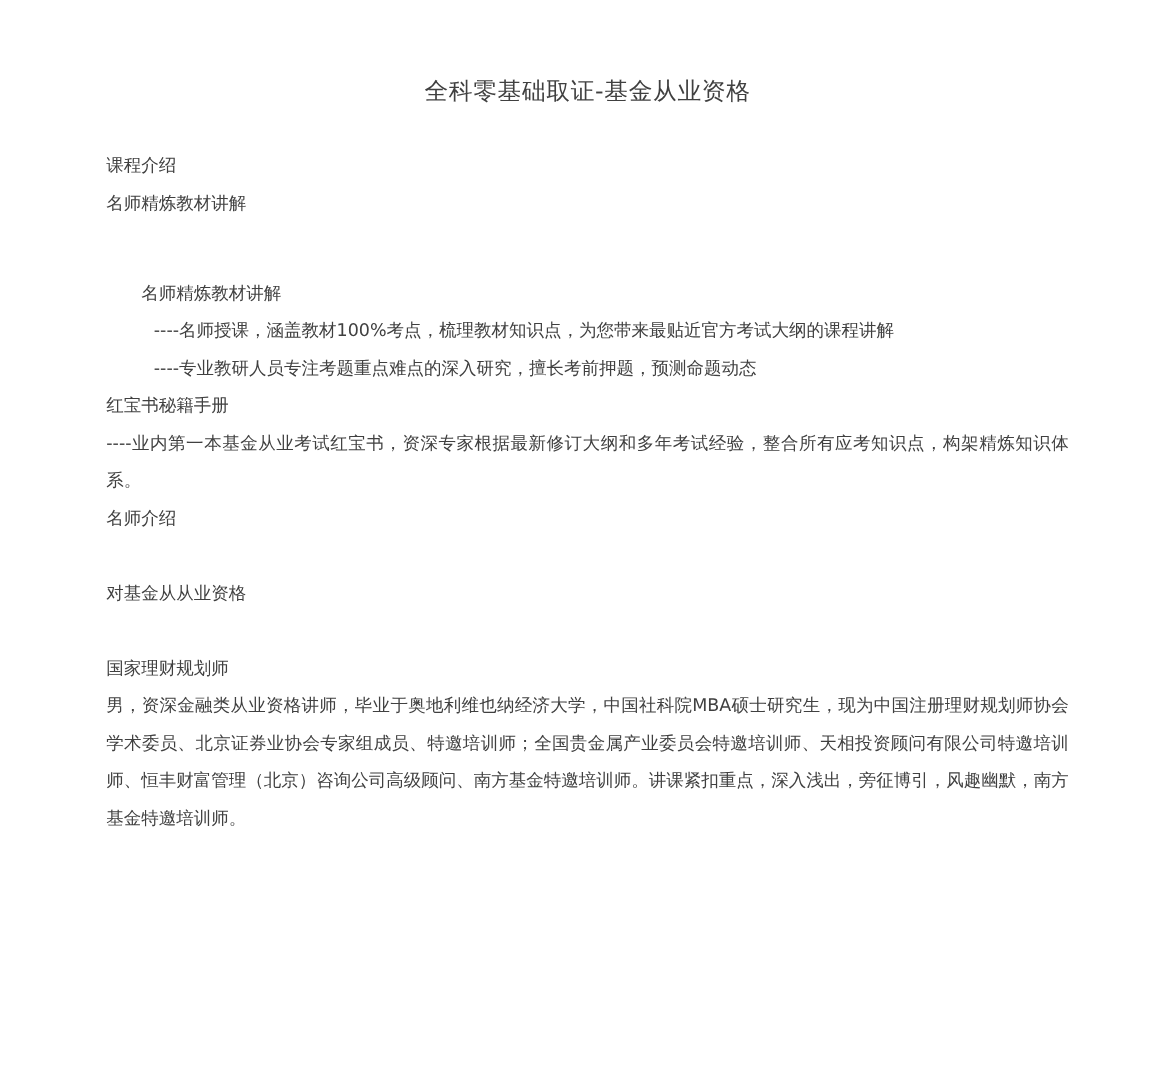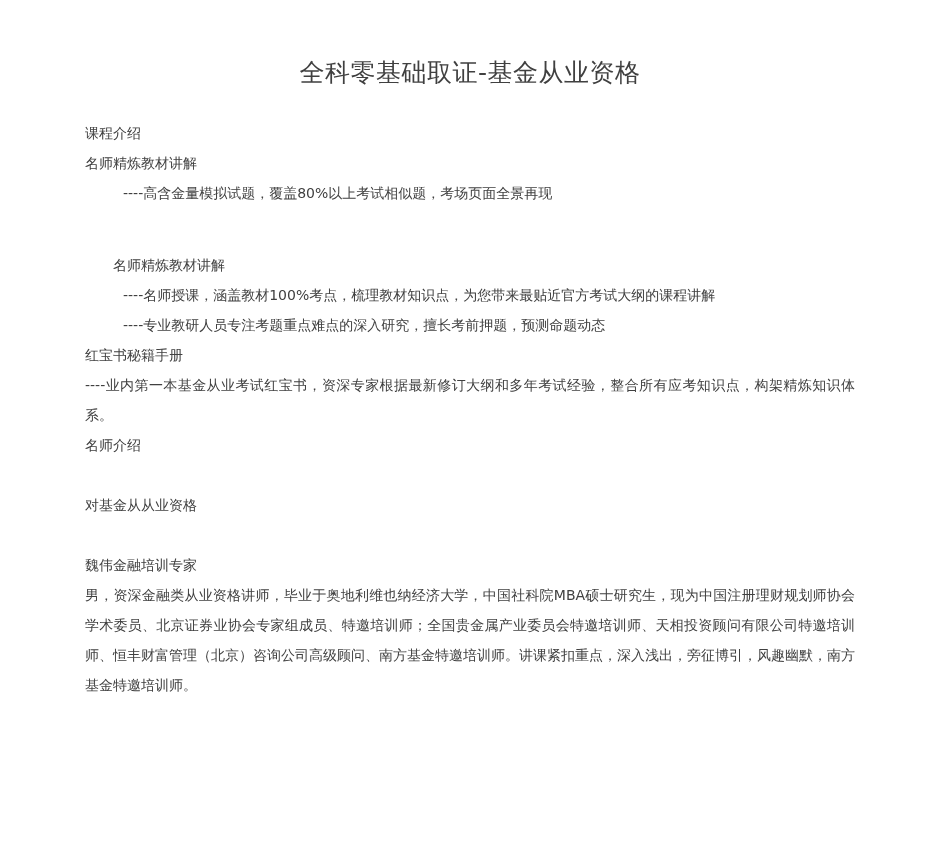--- a/index.html
+++ b/index.html
@@ -11,21 +11,21 @@
     overflow: hidden;
   }
   .page {
     width: 770px;
     margin-left: 85px;
     padding-top: 58px;
     color: #404040;
     font-size: 14px;
   }
   .doc-title {
-    font-size: 25px;
+    font-size: 19px;
     font-weight: normal;
     text-align: center;
     line-height: 30px;
     letter-spacing: 0.5px;
   }
   .line {
     line-height: 30px;
     min-height: 30px;
     white-space: pre-wrap;
   }
@@ -43,34 +43,33 @@
 
 <div class="page">
 
   <div class="doc-title">全科零基础取证-基金从业资格</div>
 
   <div class="blank-line"></div>
 
   <div class="line">课程介绍</div>
 
   <div class="line">名师精炼教材讲解</div>
-  <div class="line indent-desc">----高含金量模拟试题，覆盖80%以上考试相似题，考场页面全景再现</div>
 
   <div class="line indent-sub">名师精炼教材讲解</div>
   <div class="line indent-desc">----名师授课，涵盖教材100%考点，梳理教材知识点，为您带来最贴近官方考试大纲的课程讲解</div>
 
   <div class="line indent-desc">----专业教研人员专注考题重点难点的深入研究，擅长考前押题，预测命题动态</div>
 
   <div class="line">红宝书秘籍手册</div>
   <div class="para">----业内第一本基金从业考试红宝书，资深专家根据最新修订大纲和多年考试经验，整合所有应考知识点，构架精炼知识体系。</div>
 
   <div class="line">名师介绍</div>
 
   <div class="blank-line"></div>
 
   <div class="line">对基金从从业资格</div>
 
   <div class="blank-line"></div>
 
-  <div class="line">魏伟金融培训专家</div>
+  <div class="line">国家理财规划师</div>
   <div class="para">男，资深金融类从业资格讲师，毕业于奥地利维也纳经济大学，中国社科院MBA硕士研究生，现为中国注册理财规划师协会学术委员、北京证券业协会专家组成员、特邀培训师；全国贵金属产业委员会特邀培训师、天相投资顾问有限公司特邀培训师、恒丰财富管理（北京）咨询公司高级顾问、南方基金特邀培训师。讲课紧扣重点，深入浅出，旁征博引，风趣幽默，南方基金特邀培训师。</div>
 
 </div>
 
 </body></html>

